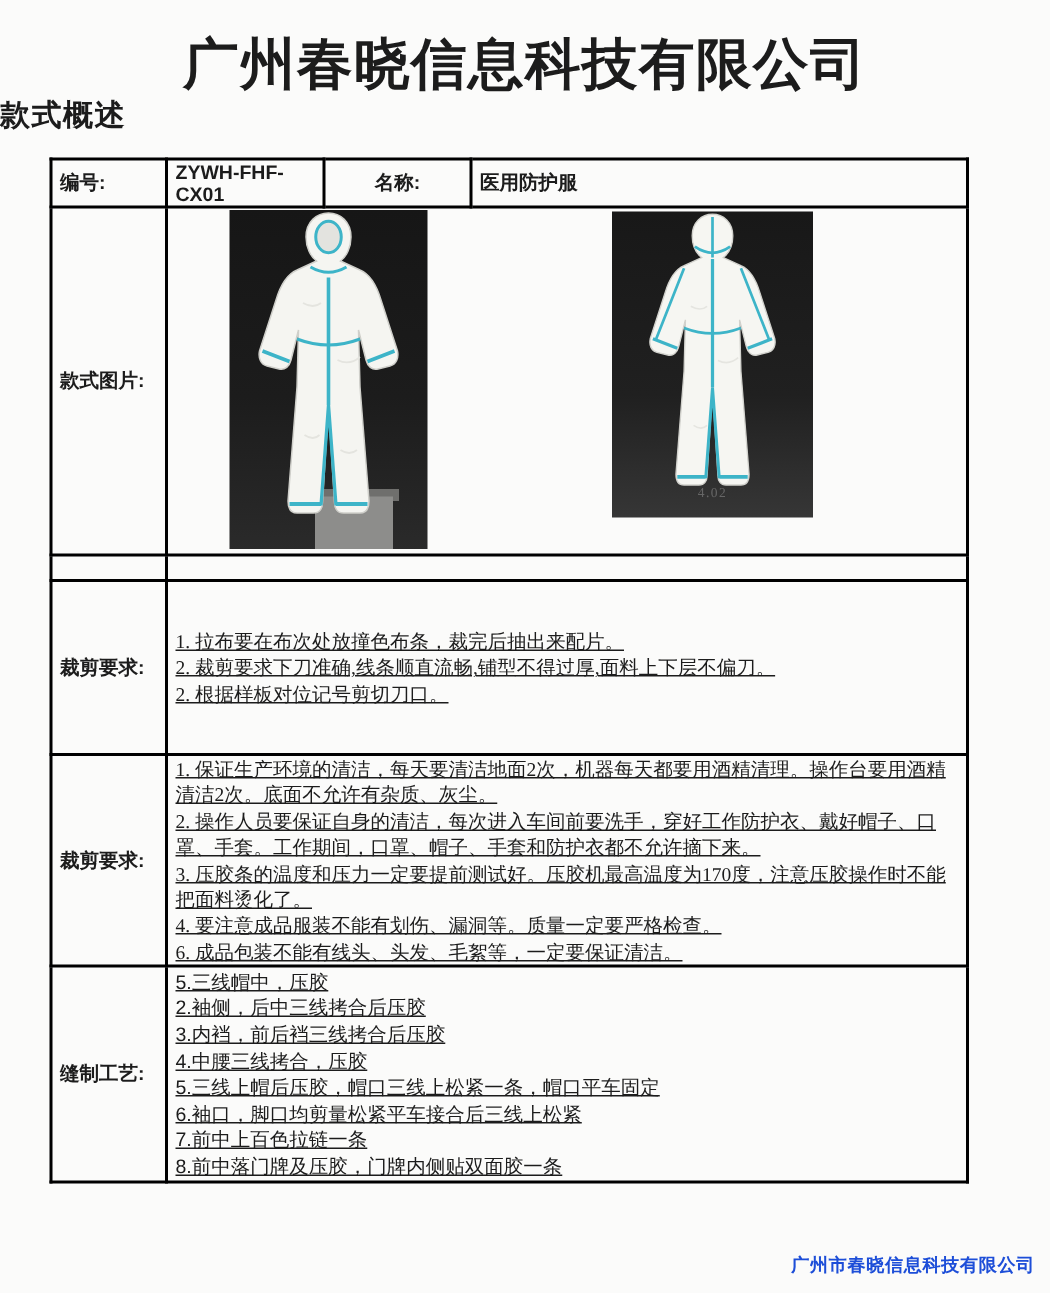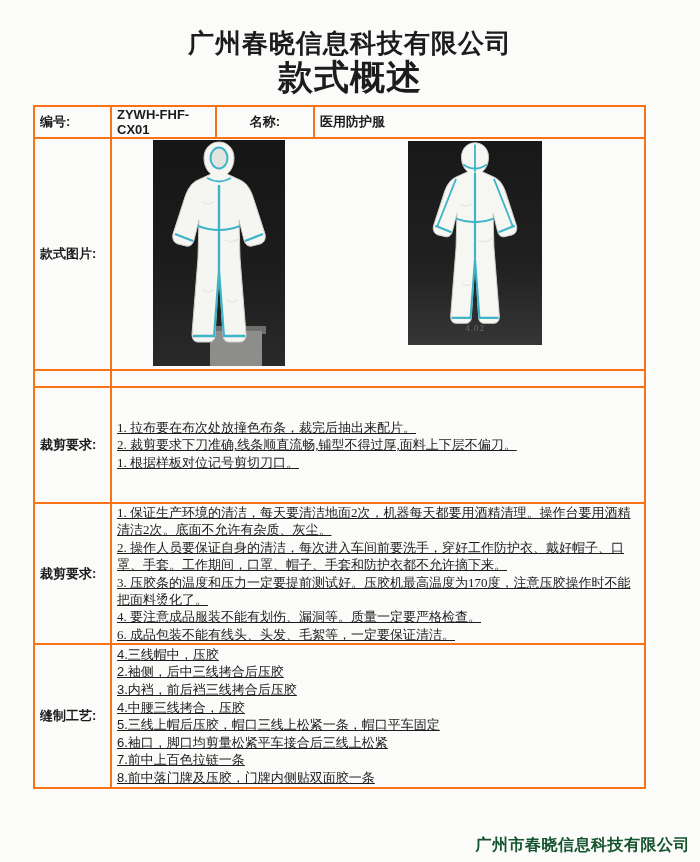--- a/index.html
+++ b/index.html
@@ -7,42 +7,42 @@
     width:700px;height:862px;
     background:#fbfbfa;
     font-family:"Liberation Sans",sans-serif;
     color:#1c1c1c;
     position:relative;
     overflow:hidden;
   }
   .title{
     text-align:center;
     margin:26px 0 0 0;
-    font-size:26px;
+    font-size:37px;
     font-weight:bold;
     letter-spacing:1px;
     line-height:34px;
   }
   .subtitle{
-    text-align:center;
+    text-align:left;
     margin:2px 0 0 0;
-    font-size:35px;
+    font-size:20px;
     font-weight:bold;
     letter-spacing:1px;
     line-height:30px;
   }
   table.spec{
     position:absolute;
     left:33px;top:105px;
     width:611px;
     border-collapse:collapse;
     table-layout:fixed;
   }
   table.spec td{
-    border:2px solid #f97316;
+    border:2px solid #000000;
     padding:0 5px;
     font-size:13px;
     vertical-align:middle;
     overflow:hidden;
   }
   .lbl{
     font-weight:bold;
     font-size:13.5px;
     white-space:nowrap;
   }
@@ -69,23 +69,23 @@
     line-height:17.4px;
   }
   .sans-items{
     font-size:13.2px;
     line-height:17.6px;
   }
   .req-item{margin:0;text-decoration:underline;}
   .footer{
     position:absolute;
     top:835px;right:10px;
-    font-size:16px;
+    font-size:12px;
     font-weight:600;
-    color:#14532d;
+    color:#1d4ed8;
     letter-spacing:.5px;
   }
 </style>
 </head>
 <body>
 
 <div class="title">广州春晓信息科技有限公司</div>
 <div class="subtitle">款式概述</div>
 
 <table class="spec">
@@ -158,39 +158,39 @@
   <tr style="height:17px">
     <td></td>
     <td colspan="3"></td>
   </tr>
 
   <tr style="height:116px">
     <td class="lbl">裁剪要求:</td>
     <td colspan="3" class="serif-text">
       <div class="req-item">1. 拉布要在布次处放撞色布条，裁完后抽出来配片。</div>
       <div class="req-item">2. 裁剪要求下刀准确,线条顺直流畅,铺型不得过厚,面料上下层不偏刀。</div>
-      <div class="req-item">1. 根据样板对位记号剪切刀口。</div>
+      <div class="req-item">2. 根据样板对位记号剪切刀口。</div>
     </td>
   </tr>
 
   <tr style="height:138px">
     <td class="lbl">裁剪要求:</td>
     <td colspan="3" class="serif-text top-align">
       <div class="req-item">1. 保证生产环境的清洁，每天要清洁地面2次，机器每天都要用酒精清理。操作台要用酒精清洁2次。底面不允许有杂质、灰尘。</div>
       <div class="req-item">2. 操作人员要保证自身的清洁，每次进入车间前要洗手，穿好工作防护衣、戴好帽子、口罩、手套。工作期间，口罩、帽子、手套和防护衣都不允许摘下来。</div>
       <div class="req-item">3. 压胶条的温度和压力一定要提前测试好。压胶机最高温度为170度，注意压胶操作时不能把面料烫化了。</div>
       <div class="req-item">4. 要注意成品服装不能有划伤、漏洞等。质量一定要严格检查。</div>
       <div class="req-item">6. 成品包装不能有线头、头发、毛絮等，一定要保证清洁。</div>
     </td>
   </tr>
 
   <tr style="height:144px">
     <td class="lbl">缝制工艺:</td>
     <td colspan="3" class="sans-items">
-      <div class="req-item">4.三线帽中，压胶</div>
+      <div class="req-item">5.三线帽中，压胶</div>
       <div class="req-item">2.袖侧，后中三线拷合后压胶</div>
       <div class="req-item">3.内裆，前后裆三线拷合后压胶</div>
       <div class="req-item">4.中腰三线拷合，压胶</div>
       <div class="req-item">5.三线上帽后压胶，帽口三线上松紧一条，帽口平车固定</div>
       <div class="req-item">6.袖口，脚口均剪量松紧平车接合后三线上松紧</div>
       <div class="req-item">7.前中上百色拉链一条</div>
       <div class="req-item">8.前中落门牌及压胶，门牌内侧贴双面胶一条</div>
     </td>
   </tr>
 </tbody>

